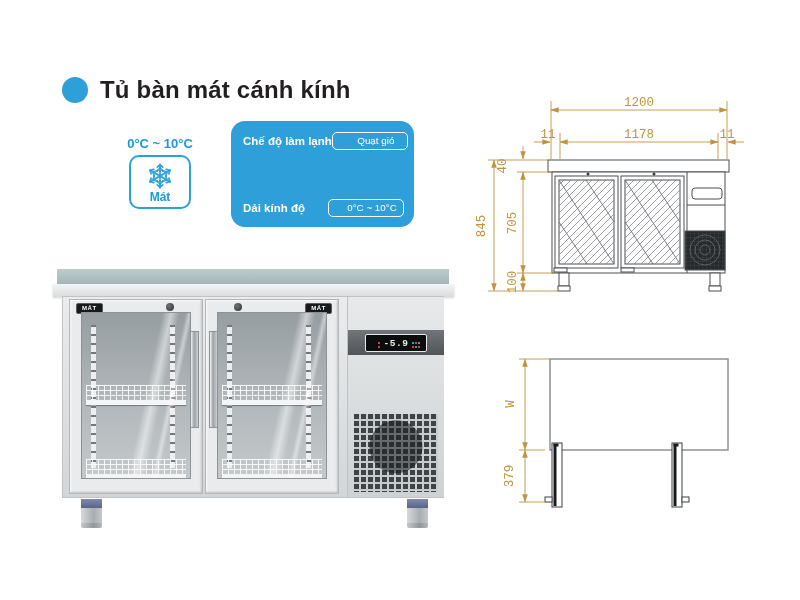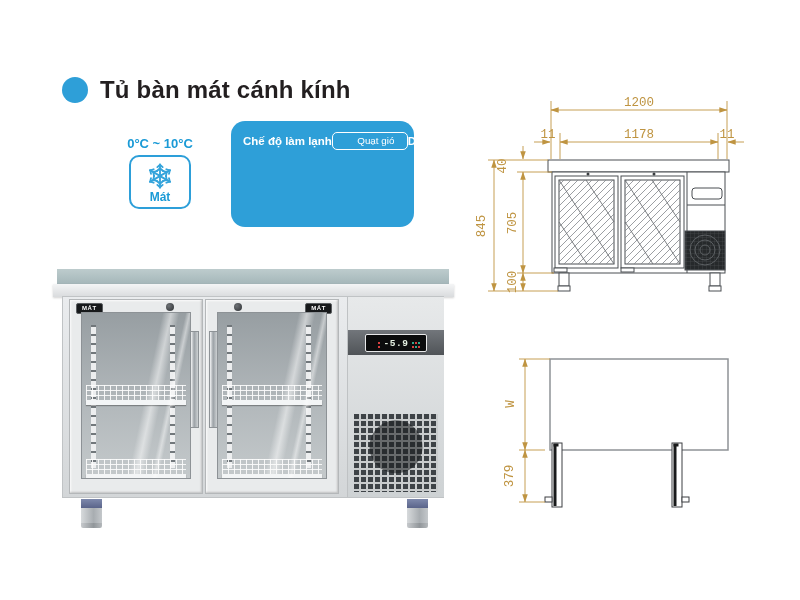--- a/index.html
+++ b/index.html
@@ -14,21 +14,21 @@
   
   .temp-badge{position:absolute;left:118px;top:136px;width:84px;text-align:center;}
   .temp-range{font-size:13px;font-weight:bold;color:#1a9ad6;white-space:nowrap;margin-bottom:4px;}
   .badge-box{width:58px;height:49px;margin:0 auto;border:2px solid #2d9fd9;border-radius:10px;
              background:#fff;display:flex;flex-direction:column;align-items:center;justify-content:center;padding-top:1px;}
   .badge-label{font-size:12px;font-weight:bold;color:#1a9ad6;line-height:12px;margin-top:1px;}
 
   
   .spec-panel{position:absolute;left:231px;top:121px;width:183px;height:106px;background:#2e9fd8;
               border-radius:14px;box-sizing:border-box;padding:10px 10px 9px 12px;
-              display:flex;flex-direction:row;justify-content:space-between;}
+              display:flex;flex-direction:column;justify-content:space-between;}
   .spec-row{display:flex;align-items:center;justify-content:space-between;height:20px;}
   .spec-label{color:#fff;font-weight:bold;font-size:11.5px;white-space:nowrap;}
   .spec-value{flex:0 0 auto;width:62px;height:16px;border:1.5px solid #fff;border-radius:5px;
               color:#fff;font-size:9.8px;line-height:16px;text-align:center;white-space:nowrap;padding-left:12px;}
 
   
   .counter-top{position:absolute;left:57px;top:269px;width:392px;height:16px;
                background:linear-gradient(180deg,#bdcccd 0%,#a3b5b8 100%);}
   .counter-edge{position:absolute;left:53px;top:284px;width:401px;height:13px;
                 background:linear-gradient(180deg,#f4f5f6,#d9dbdd);box-shadow:0 1px 2px rgba(0,0,0,.18);}

